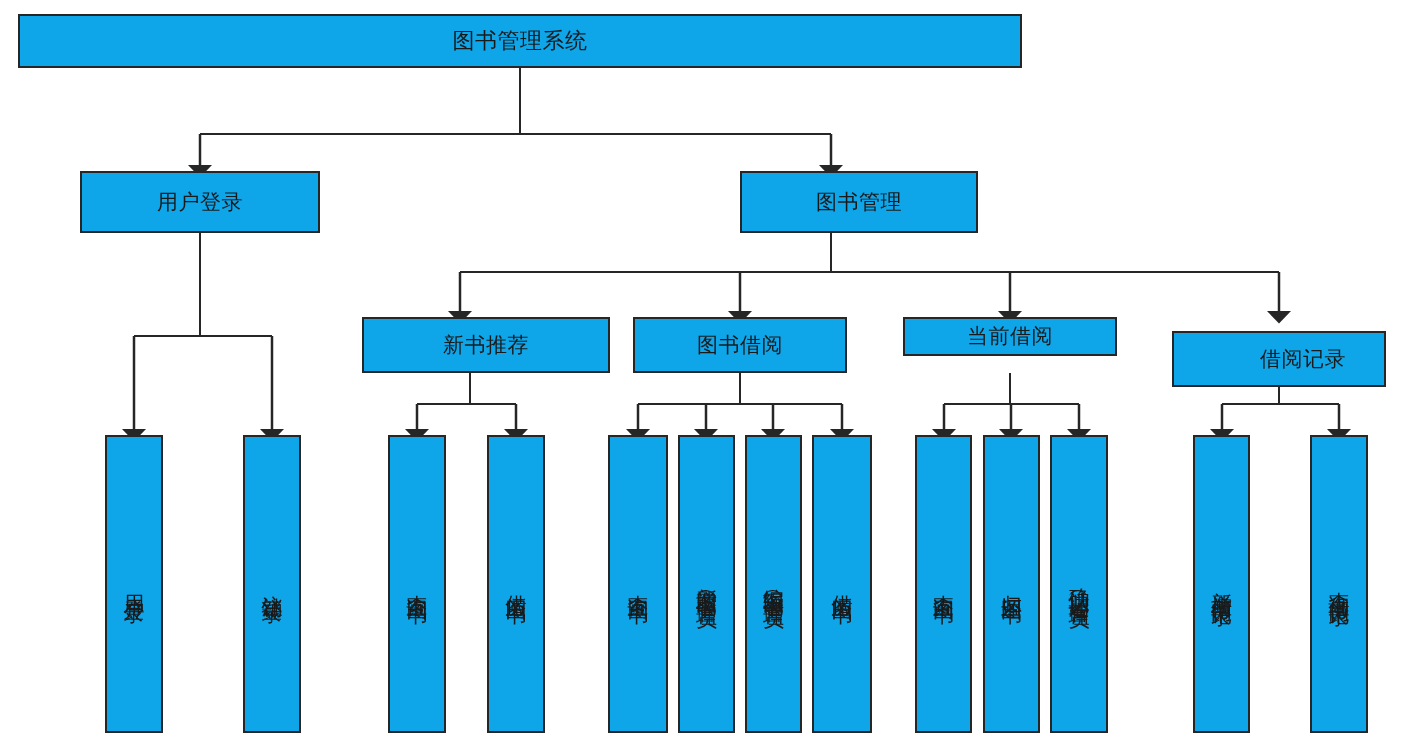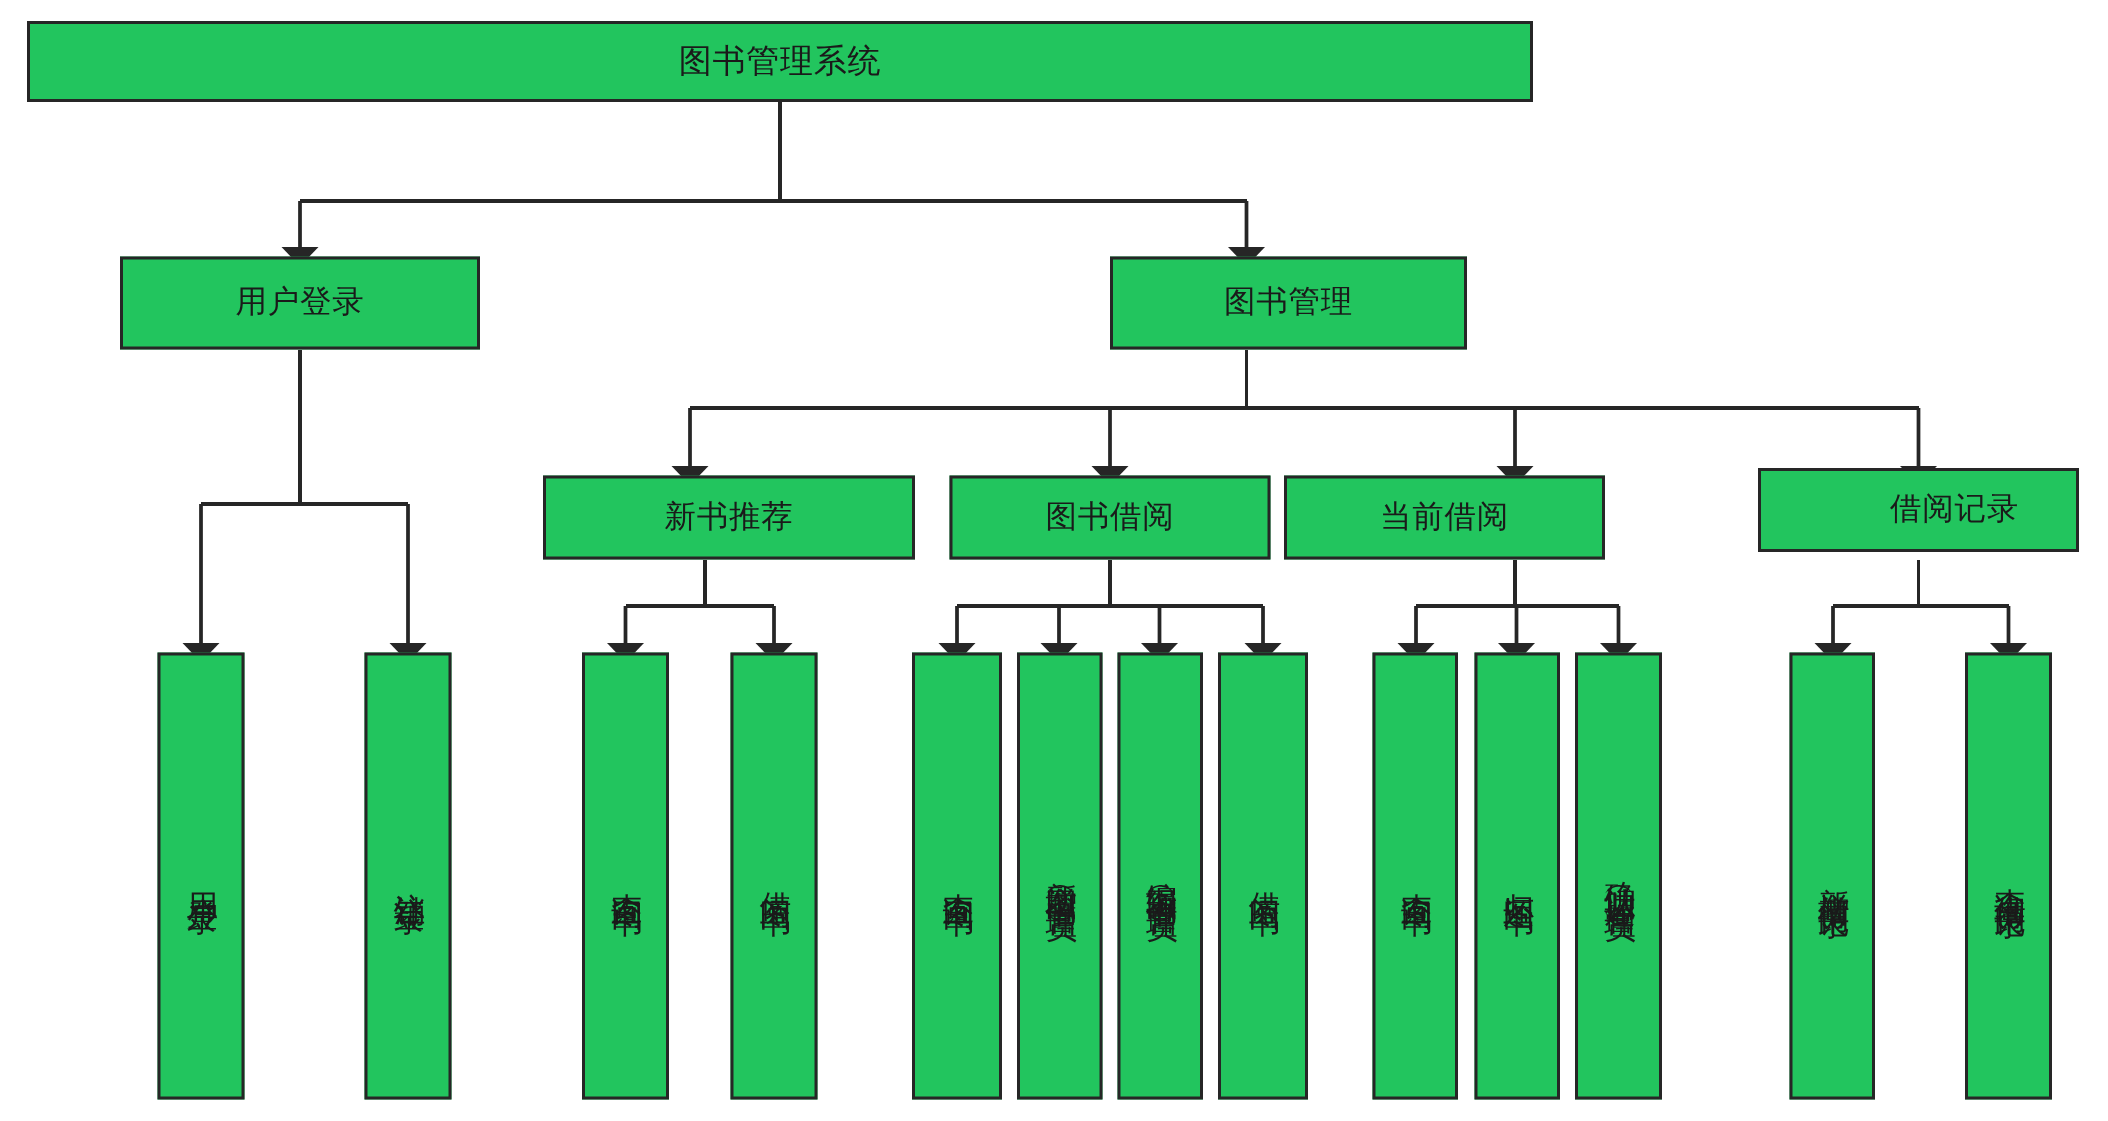--- a/index.html
+++ b/index.html
@@ -23,21 +23,21 @@
     position: absolute;
     left: 0;
     top: 0;
     width: 1405px;
     height: 747px;
   }
   .node-box {
     position: absolute;
     box-sizing: border-box;
     border: 2px solid #262626;
-    background: #22c55e;
+    background: #0ea5e9;
     display: flex;
     align-items: center;
     justify-content: center;
     color: #1a1a1a;
   }
   .node-box.horizontal {
     font-size: 21px;
     letter-spacing: 0.5px;
   }
   .node-box.vertical {
@@ -129,24 +129,24 @@
       </div>
       <div class="node-box horizontal" style="left: 740px; top: 171px; width: 238px; height: 62px;">
         <span class="node-label">图书管理</span>
       </div>
       <div class="node-box horizontal" style="left: 362px; top: 317px; width: 248px; height: 56px; align-items: center;">
         <span class="node-label">新书推荐</span>
       </div>
       <div class="node-box horizontal" style="left: 633px; top: 317px; width: 214px; height: 56px; justify-content: center;">
         <span class="node-label">图书借阅</span>
       </div>
-      <div class="node-box horizontal" style="left: 856px; top: 317px; width: 214px; height: 56px;">
+      <div class="node-box horizontal" style="left: 903px; top: 317px; width: 214px; height: 39px;">
         <span class="node-label">当前借阅</span>
       </div>
-      <div class="node-box horizontal" style="left: 1172px; top: 312px; width: 214px; height: 56px; padding-left: 48px;">
+      <div class="node-box horizontal" style="left: 1172px; top: 331px; width: 214px; height: 56px; padding-left: 48px;">
         <span class="node-label">借阅记录</span>
       </div>
       <div class="node-box vertical" style="left: 105px; top: 435px; width: 58px; height: 298px;">
         <span class="node-label">用户登录</span>
       </div>
       <div class="node-box vertical" style="left: 243px; top: 435px; width: 58px; height: 298px;">
         <span class="node-label">注销登录</span>
       </div>
       <div class="node-box vertical" style="left: 388px; top: 435px; width: 58px; height: 298px;">
         <span class="node-label">查询图书</span>

